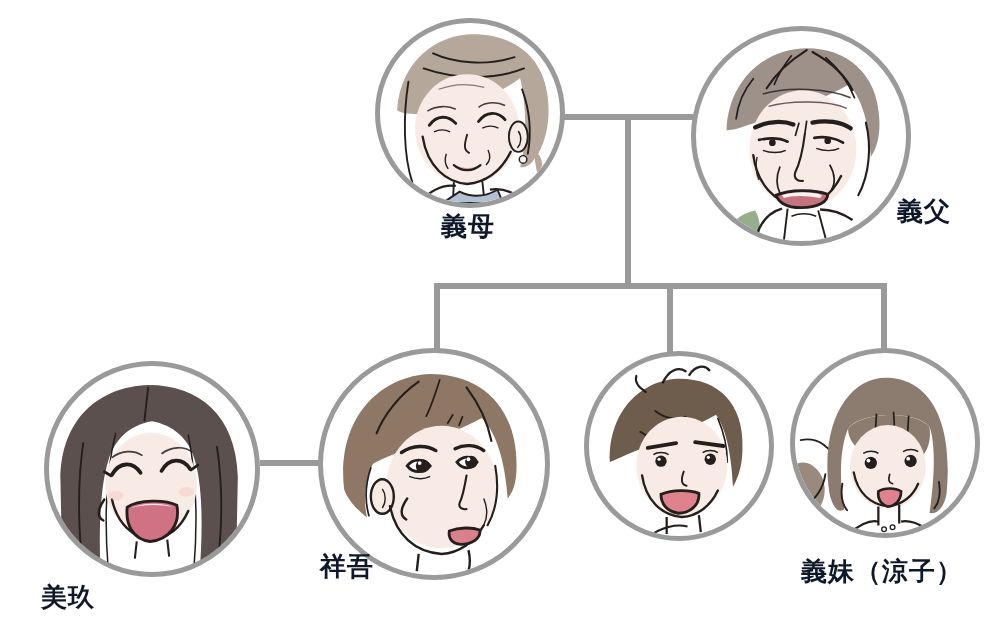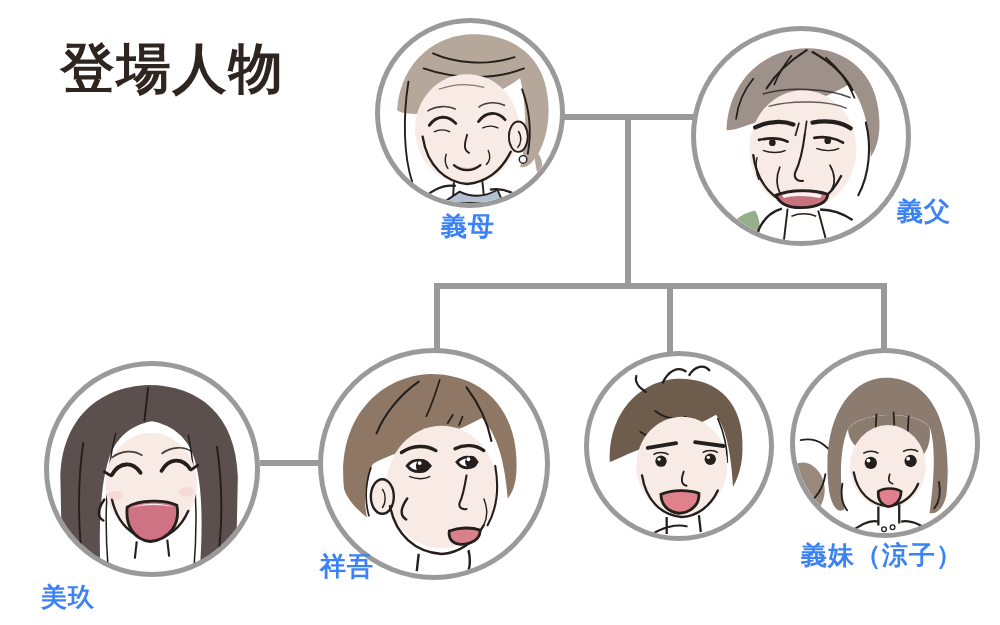--- a/index.html
+++ b/index.html
@@ -13,52 +13,51 @@
     text-align:center;color:#2e2521;font-weight:700;line-height:1.28;
     font-size:54px;letter-spacing:2px;
   }
   .portrait{
     position:absolute;z-index:2;border-radius:50%;background:#ffffff;
     border:5px solid #9a9a9a;box-sizing:border-box;overflow:hidden;
   }
   .portrait svg{display:block;width:100%;height:100%;}
   .person-label{
     position:absolute;z-index:3;transform:translateX(-50%);
-    color:#3b82f6;font-weight:700;font-size:26px;white-space:nowrap;
+    color:#0f172a;font-weight:700;font-size:26px;white-space:nowrap;
     letter-spacing:1px;
   }
   
   .p-gibo {left:375px;top:18px; width:190px;height:190px;}
   .p-gifu {left:691px;top:26px; width:220px;height:220px;}
   .p-miku {left:44px; top:361px;width:216px;height:216px;}
   .p-shogo{left:318px;top:348px;width:232px;height:232px;}
   .p-keigo{left:584px;top:351px;width:190px;height:190px;}
   .p-ryoko{left:790px;top:348px;width:190px;height:190px;}
   .l-gibo {left:468px;top:209px;}
   .l-gifu {left:924px;top:194px;}
   .l-miku {left:68px; top:580px;}
   .l-shogo{left:347px;top:549px;}
   .l-keigo{left:676px;top:537px;}
-  .l-ryoko{left:882px;top:538px;text-align:center;}
+  .l-ryoko{left:882px;top:554px;text-align:center;}
 </style>
 </head>
 <body>
 
 <div class="stage">
 
   <svg class="connectors" width="1000" height="625" viewBox="0 0 1000 625">
     <path d="M560,117 L693,117" stroke="#9a9a9a" stroke-width="6" fill="none"></path>
     <path d="M628,117 L628,286" stroke="#9a9a9a" stroke-width="6" fill="none"></path>
     <path d="M437,354 L437,286 L884,286 L884,352" stroke="#9a9a9a" stroke-width="6" fill="none"></path>
     <path d="M670,286 L670,353" stroke="#9a9a9a" stroke-width="6" fill="none"></path>
     <path d="M260,463 L320,463" stroke="#9a9a9a" stroke-width="6" fill="none"></path>
   </svg>
 
   <div class="title">
-    <div>登場人物</div>
   </div>
 
   <div class="portrait p-gibo">
     <svg viewBox="0 0 190 190">
       <g>
         <path d="M18,92 C22,38 62,12 98,12 C140,12 172,34 177,78 C180,100 176,122 167,138 C173,146 172,154 166,158 C160,130 160,96 148,58 C118,82 66,94 40,96 C30,96 22,95 18,92 Z" fill="#b5a79a"></path>
         <path d="M148,58 C166,72 174,98 169,128 C165,146 156,154 148,152 C156,120 154,86 148,58 Z" fill="#b5a79a"></path>
         <path d="M56,32 C78,42 112,46 142,36" stroke="#241f1c" stroke-width="2" fill="none" stroke-linecap="round"></path>
         <path d="M46,48 C80,60 122,60 152,48" stroke="#241f1c" stroke-width="2" fill="none" stroke-linecap="round"></path>
         <path d="M30,62 C24,100 25,140 34,168" stroke="#241f1c" stroke-width="2" fill="none" stroke-linecap="round"></path>

